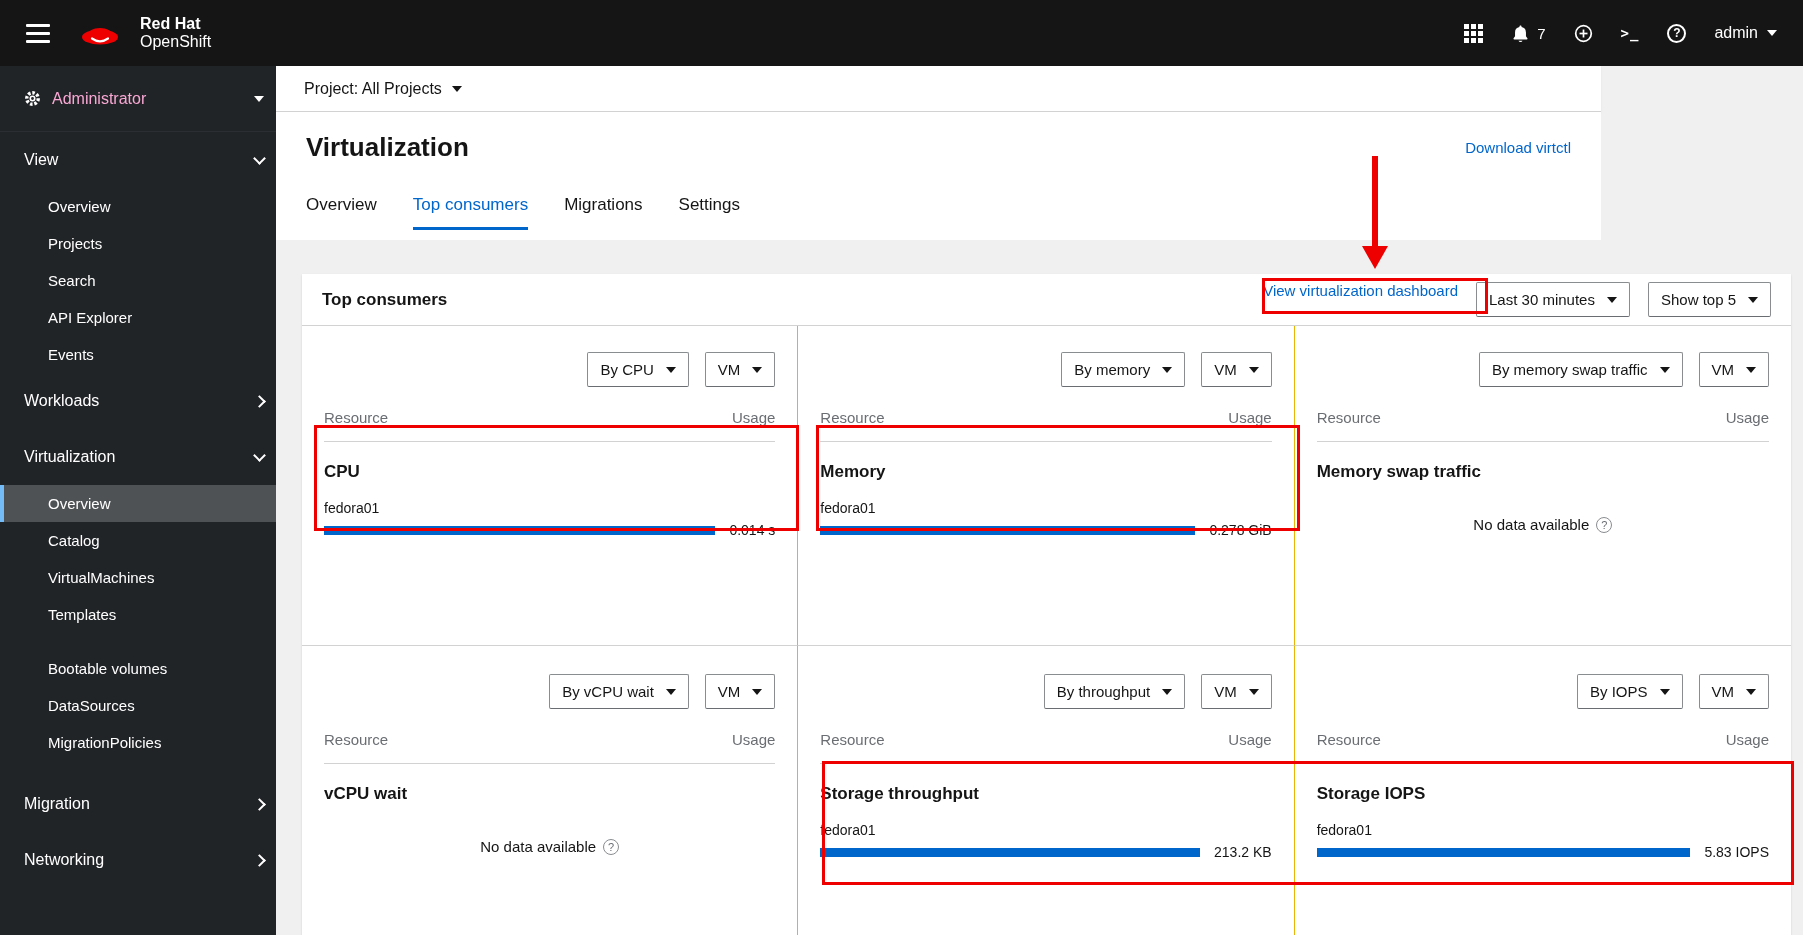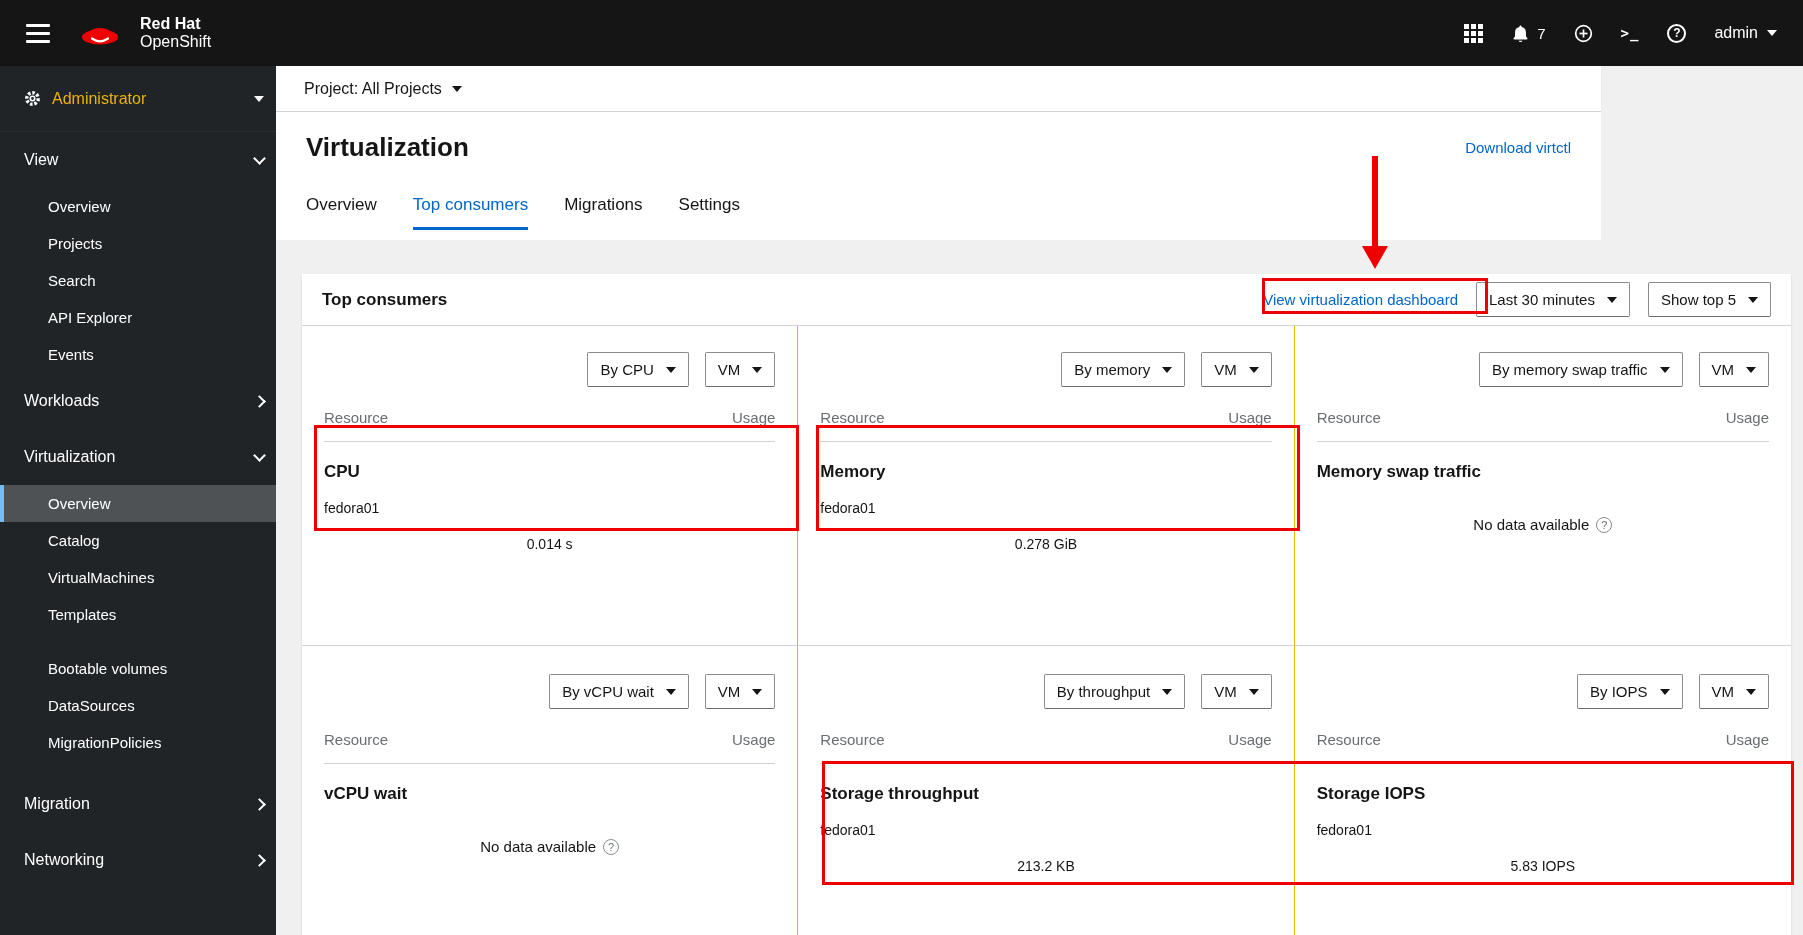--- a/index.html
+++ b/index.html
@@ -21,21 +21,21 @@
   .term-glyph { font-family:"DejaVu Sans Mono", monospace; font-weight:700; font-size:14px; letter-spacing:1px; }
   .q-badge { width:19px; height:19px; border:2px solid #fff; border-radius:50%; display:flex; align-items:center;
     justify-content:center; font-size:12px; font-weight:700; }
   .user-menu { display:flex; align-items:center; gap:9px; font-size:16px; cursor:pointer; }
 
   .caret { width:0; height:0; border-left:5px solid transparent; border-right:5px solid transparent; border-top:6px solid #fff; }
   .caret-dark { border-top-color:#151515; }
 
   
   .sidebar { position:absolute; top:66px; left:0; width:288px; height:869px; background:#212427; overflow:hidden; }
-  .perspective { height:66px; display:flex; align-items:center; gap:11px; padding:0 24px; color:#eab308;
+  .perspective { height:66px; display:flex; align-items:center; gap:11px; padding:0 24px; color:#f9a8d4;
     font-size:16px; border-bottom:1px solid #2b2e33; cursor:pointer; }
   .perspective .caret { margin-left:auto; }
   .nav-toplevel { height:56px; display:flex; align-items:center; justify-content:space-between;
     padding:0 24px; font-size:16px; color:#fff; cursor:pointer; }
   .nav-toplevel.gap { margin-top:15px; }
   .chev { width:9px; height:9px; border-right:2px solid #fff; border-bottom:2px solid #fff; }
   .chev.down { transform:rotate(45deg); margin-top:-3px; }
   .chev.right { transform:rotate(-45deg); }
   .nav-sub { display:block; height:37px; line-height:37px; padding-left:48px; font-size:15px; color:#fff;
     text-decoration:none; cursor:pointer; }
@@ -51,34 +51,34 @@
   .page-title { font-size:26px; font-weight:700; }
   .link { color:#0066cc; text-decoration:none; font-size:15px; cursor:pointer; }
   .tabs { display:flex; gap:36px; margin-top:32px; }
   .tab { font-size:17px; padding-bottom:12px; border-bottom:3px solid transparent; cursor:pointer; }
   .tab.active { color:#0066cc; border-bottom-color:#0066cc; }
 
   .content { height:695px; padding:34px 0 0 26px; background:#f0f0f0; }
   .card { background:#fff; width:1489px; min-height:700px; box-shadow:0 1px 2px rgba(3,3,3,.12); }
   .card-head { height:52px; display:flex; align-items:center; padding:0 20px; border-bottom:1px solid #d2d2d2; }
   .card-title { font-size:17px; font-weight:700; }
-  .card-controls { margin-left:auto; display:flex; align-items:center; gap:18px; }
+  .card-controls { margin-left:auto; display:flex; align-items:flex-start; gap:18px; }
   .pf-select { display:inline-flex; align-items:center; gap:12px; background:#fff; border:1px solid #8a8d90;
     border-bottom-color:#6a6e73; border-radius:2px; padding:8px 12px; font-size:15px; cursor:pointer; white-space:nowrap; }
 
   .grid { display:grid; grid-template-columns:1fr 1fr 1fr; grid-template-rows:320px minmax(328px,auto); }
   .panel { padding:26px 22px 20px; border-right:1px solid #eab308; border-bottom:1px solid #d2d2d2; }
   .panel.col3 { border-right:none; }
   .panel.row2 { border-bottom:none; padding-top:28px; }
   .panel-selects { display:flex; justify-content:flex-end; gap:16px; }
   .panel-cols { display:flex; justify-content:space-between; color:#6a6e73; font-size:15px; margin-top:22px;
     padding-bottom:15px; border-bottom:1px solid #d2d2d2; }
   .chart-title { margin-top:20px; font-size:17px; font-weight:700; }
   .vm-name { display:inline-block; margin-top:18px; font-size:14px; color:#151515; text-decoration:none; }
-  .bar-row { display:flex; align-items:center; gap:14px; margin-top:5px;flex-direction:column; }
+  .bar-row { display:flex; align-items:center; gap:14px; margin-top:5px; }
   .bar-track { flex:1; height:9px; background:#f0f0f0; }
   .bar-fill { height:100%; background:#0066cc; }
   .bar-value { font-size:14px; white-space:nowrap; }
   .empty { margin-top:34px; display:flex; align-items:center; justify-content:center; gap:7px; font-size:15px; }
   .q-icon { width:16px; height:16px; border:1px solid #8a8d90; border-radius:50%; display:inline-flex;
     align-items:center; justify-content:center; font-size:11px; color:#6a6e73; cursor:pointer; }
 
   
   .annotations { position:absolute; inset:0; pointer-events:none; z-index:20; }
   .ann-box { position:absolute; border:3px solid #ee0000; }

